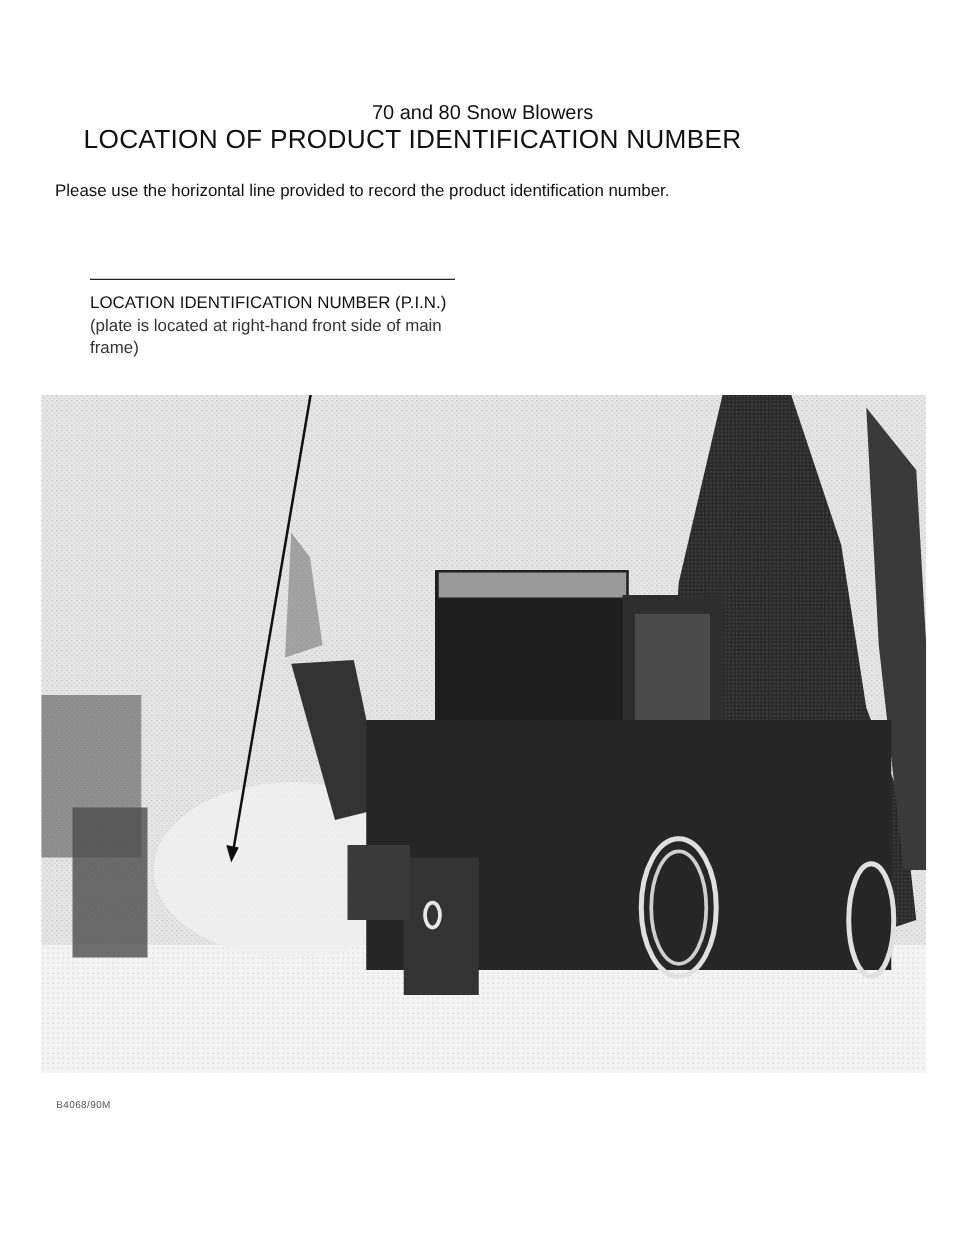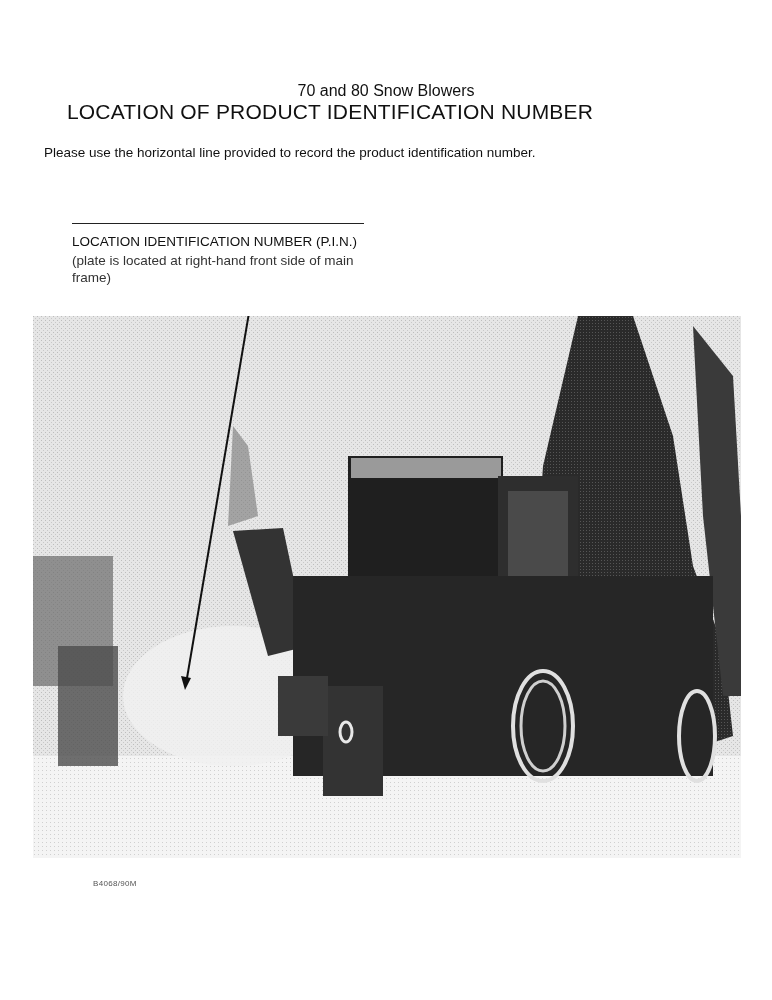--- a/index.html
+++ b/index.html
@@ -4,21 +4,21 @@
   <style>
     html, body { margin: 0; padding: 0; background: #ffffff; }
     body { width: 772px; height: 1000px; position: relative; overflow: hidden; font-family: "Liberation Sans", sans-serif; color: #111; }
     .subtitle { position: absolute; top: 66px; left: 0; width: 772px; text-align: center; font-size: 16px; padding-left: 0; box-sizing: border-box; margin-top: 16px; }
     .title { position: absolute; top: 100px; left: 0; width: 640px; text-align: center; font-size: 21px; letter-spacing: 0.2px; padding-left: 20px; box-sizing: border-box; }
     .instructions { position: absolute; top: 145px; left: 44px; font-size: 13.5px; }
     .pin-line { position: absolute; top: 223px; left: 72px; width: 292px; height: 1px; background: #222; }
     .pin-label { position: absolute; top: 234px; left: 72px; font-size: 13.5px; line-height: 16px; }
     .pin-note { position: absolute; top: 252px; left: 72px; width: 300px; font-size: 13.5px; line-height: 17px; color: #333; }
     .photo { position: absolute; top: 316px; left: 33px; width: 708px; height: 542px; }
-    .caption { position: absolute; top: 879px; left: 45px; font-size: 8px; color: #555; letter-spacing: 0.3px; margin-left: 48px; }
+    .caption { position: absolute; top: 879px; left: 45px; font-size: 8px; color: #555; letter-spacing: 0.3px; }
   </style>
 </head>
 <body>
 
 <div class="subtitle">70 and 80 Snow Blowers</div>
 <div class="title">LOCATION OF PRODUCT IDENTIFICATION NUMBER</div>
 <div class="instructions">Please use the horizontal line provided to record the product identification number.</div>
 
 <div class="pin-line"></div>
 <div class="pin-label">LOCATION IDENTIFICATION NUMBER (P.I.N.)</div>

